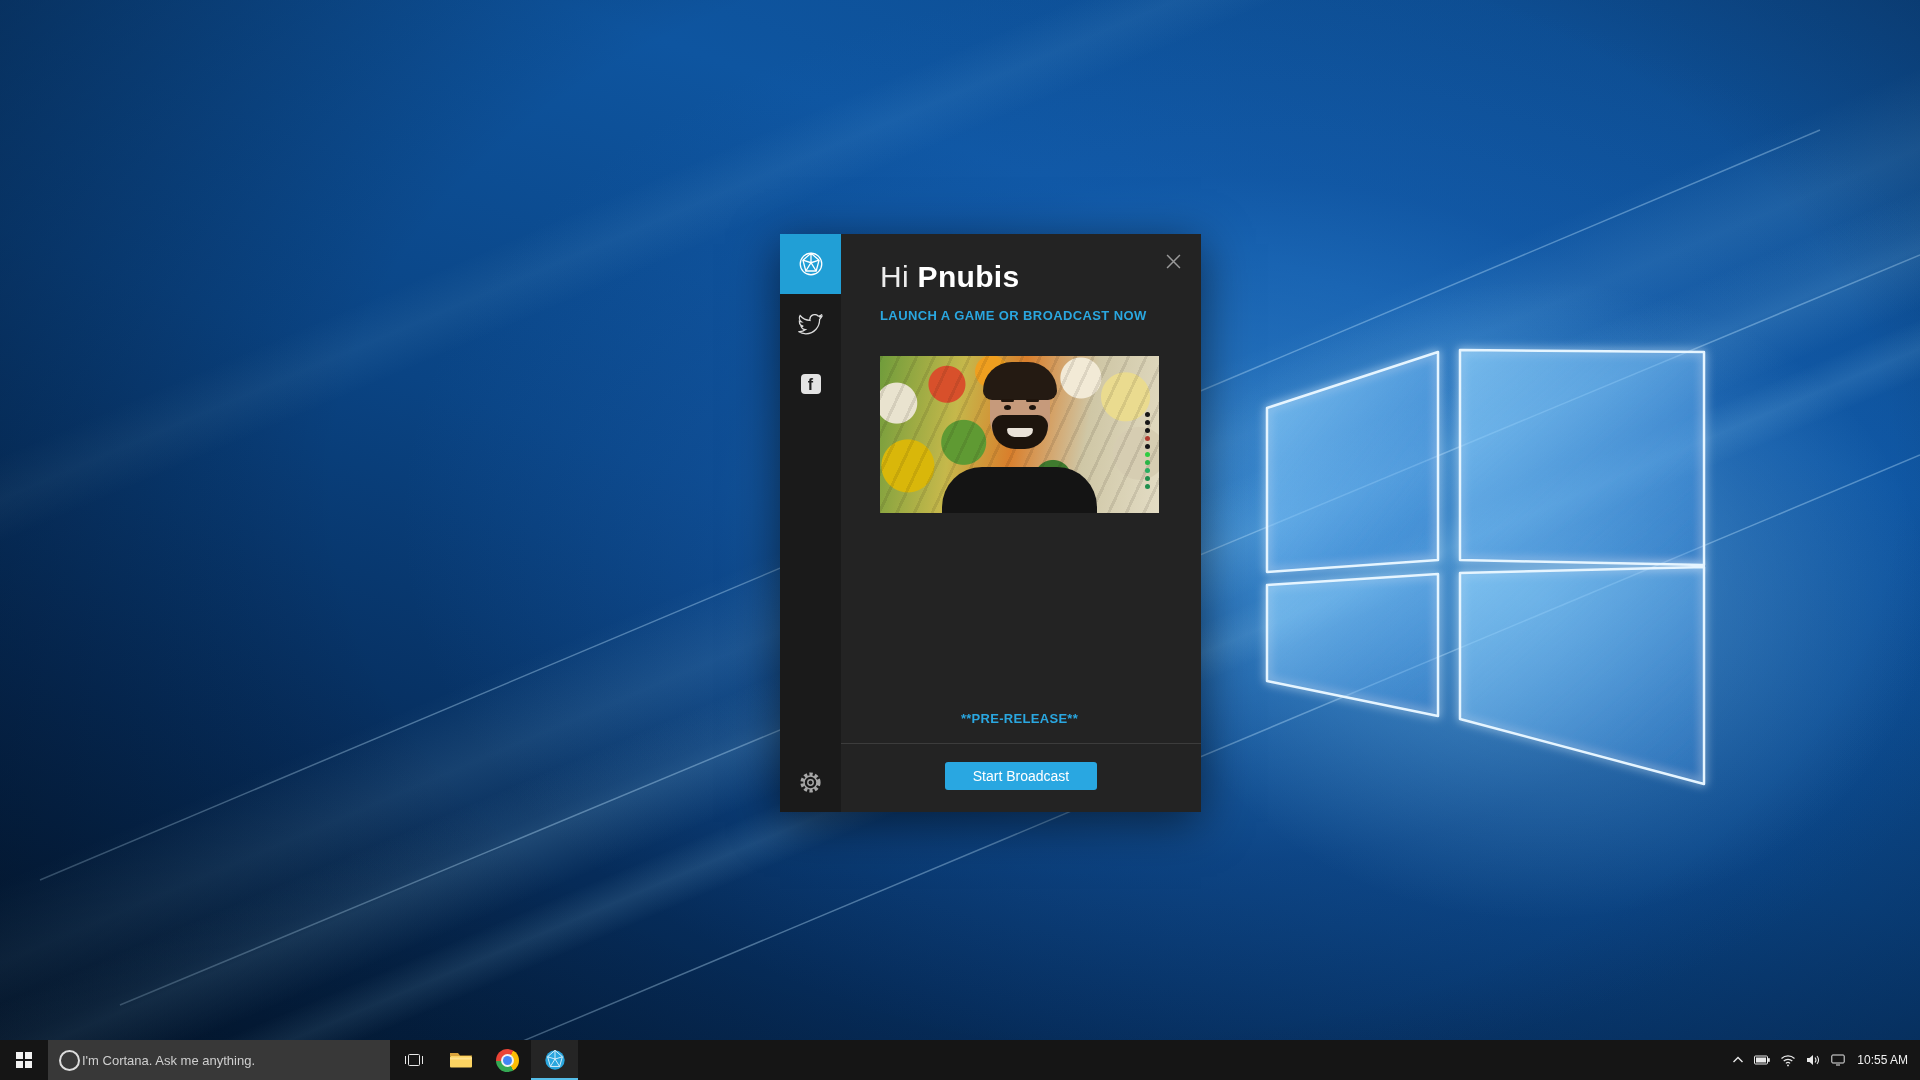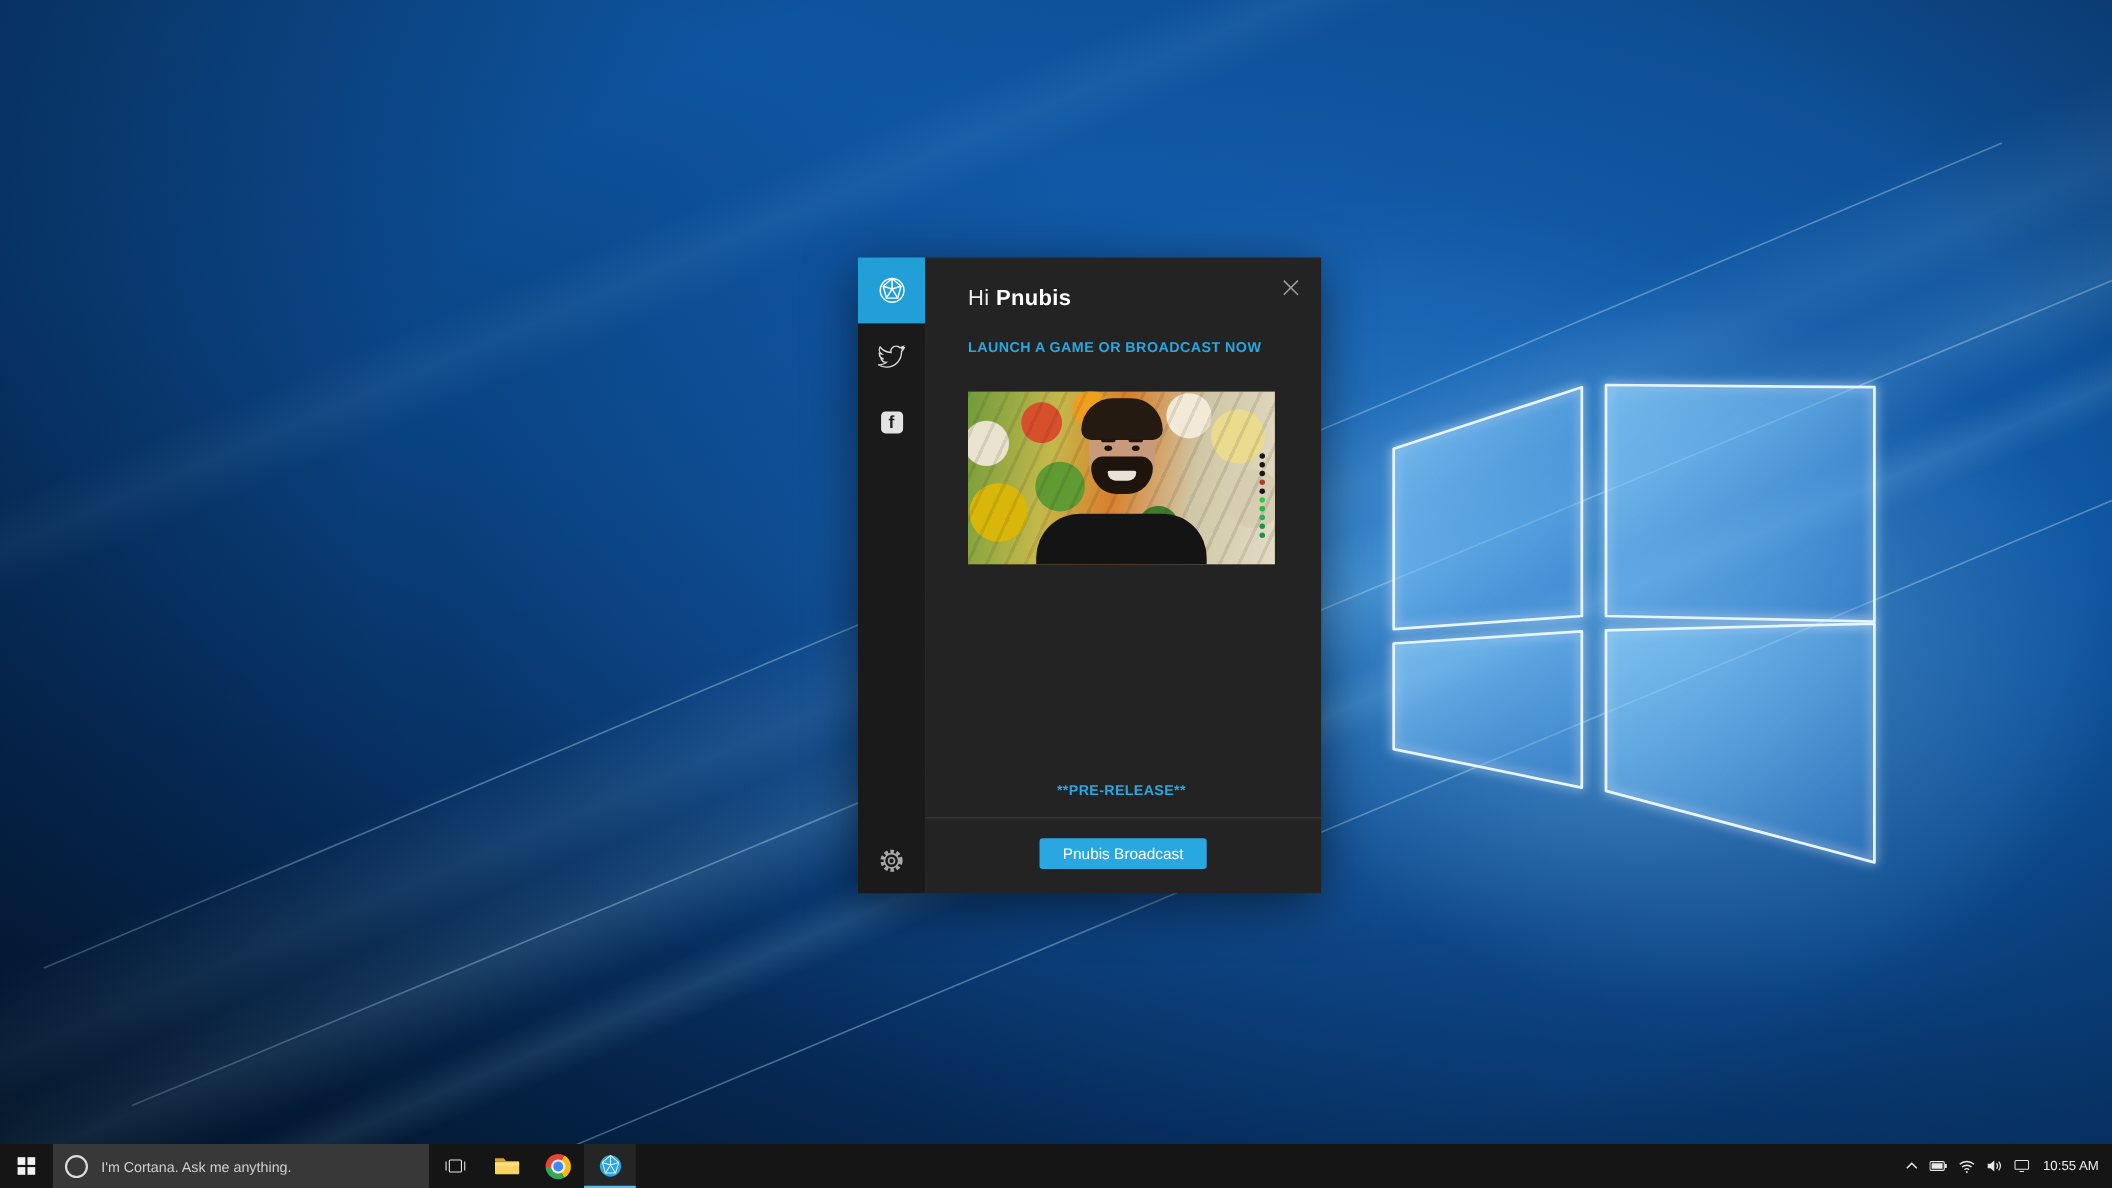--- a/index.html
+++ b/index.html
@@ -28,21 +28,21 @@
   .sidebar{width:61px;background:#1a1a1a;display:flex;flex-direction:column;}
   .side-item{height:60px;display:flex;align-items:center;justify-content:center;cursor:pointer;}
   .side-item.active{background:#219fd6;}
   .side-item.gear{margin-top:auto;}
   .fb-badge{width:20px;height:20px;background:#e3e3e3;border-radius:4px;
     display:flex;align-items:flex-end;justify-content:center;}
   .fb-badge span{color:#1f1f1f;font-weight:bold;font-size:16px;line-height:1.05;}
 
   .main{flex:1;background:#232323;position:relative;}
   .close-btn{position:absolute;top:16px;right:16px;background:none;border:none;padding:4px;cursor:pointer;}
-  .title{position:absolute;left:39px;top:26px;font-size:20px;color:#ececec;font-weight:300;letter-spacing:.3px;}
+  .title{position:absolute;left:39px;top:26px;font-size:30px;color:#ececec;font-weight:300;letter-spacing:.3px;}
   .title .uname{font-weight:700;color:#ffffff;}
   .subtitle{position:absolute;left:39px;top:74px;font-size:13px;font-weight:700;color:#2aa7e0;letter-spacing:.4px;}
 
   
   .cam{position:absolute;left:39px;top:122px;width:279px;height:157px;overflow:hidden;background:
     radial-gradient(circle at 10% 70%, #d9b70a 0 26px, transparent 27px),
     radial-gradient(circle at 6% 30%, #e9e3cf 0 20px, transparent 21px),
     radial-gradient(circle at 24% 18%, #d8502b 0 18px, transparent 19px),
     radial-gradient(circle at 40% 10%, #ef9f1f 0 16px, transparent 17px),
     radial-gradient(circle at 30% 55%, #5f9a33 0 22px, transparent 23px),
@@ -77,21 +77,21 @@
   .start-btn{position:absolute;top:528px;left:50%;transform:translateX(-50%);width:152px;height:28px;
     background:#29a7e1;color:#ffffff;border:none;border-radius:3px;font-size:14px;font-family:inherit;cursor:pointer;}
 
   
   .taskbar{position:absolute;left:0;right:0;bottom:0;height:40px;background:#151515;
     display:flex;align-items:stretch;z-index:10;}
   .tb-btn{display:flex;align-items:center;justify-content:center;cursor:pointer;}
   .start-button{width:48px;}
   .win-squares{display:grid;grid-template-columns:7px 7px;grid-template-rows:7px 7px;gap:1.5px;}
   .win-squares div{background:#f2f2f2;}
-  .cortana{width:342px;background:#383838;display:flex;align-items:center;gap:10px;padding:0 11px;box-sizing:border-box;cursor:text;}
+  .cortana{width:342px;background:#383838;display:flex;align-items:center;gap:0;padding:0 11px;box-sizing:border-box;cursor:text;}
   .cortana-ring{width:17px;height:17px;border:2px solid #dcdcdc;border-radius:50%;flex:none;}
   .cortana-input{flex:1;background:transparent;border:none;outline:none;color:#d6d6d6;font-size:13px;font-family:inherit;}
   .cortana-input::placeholder{color:#cfcfcf;font-style:normal;}
   .slot{width:47px;}
   .app-active{background:rgba(255,255,255,.07);box-shadow:inset 0 -2px 0 #55bde8;}
   .chrome{width:23px;height:23px;border-radius:50%;position:relative;
     background:conic-gradient(from -90deg,#ea4335 0 120deg,#fbbc05 0 240deg,#34a853 0 360deg);}
   .chrome::before{content:"";position:absolute;inset:5px;background:#f1f1f1;border-radius:50%;}
   .chrome::after{content:"";position:absolute;inset:7px;background:#4285f4;border-radius:50%;}
   .tray{margin-left:auto;display:flex;align-items:center;gap:10px;padding:0 12px 0 6px;}
@@ -202,21 +202,21 @@
             <div class="meter-dot" style="background: rgb(41, 180, 69);"></div>
             <div class="meter-dot" style="background: rgb(39, 174, 96);"></div>
             <div class="meter-dot" style="background: rgb(31, 143, 77);"></div>
             <div class="meter-dot" style="background: rgb(31, 143, 77);"></div>
           </div>
       </div>
 
 
       <div class="prerelease">**PRE-RELEASE**</div>
       <div class="divider"></div>
-      <button class="start-btn">Pnubis Broadcast</button>
+      <button class="start-btn">Start Broadcast</button>
     </div>
   </div>
 
   <div class="taskbar">
     <div class="tb-btn start-button">
       <div class="win-squares">
         <div></div>
           <div></div>
           <div></div>
           <div></div>

